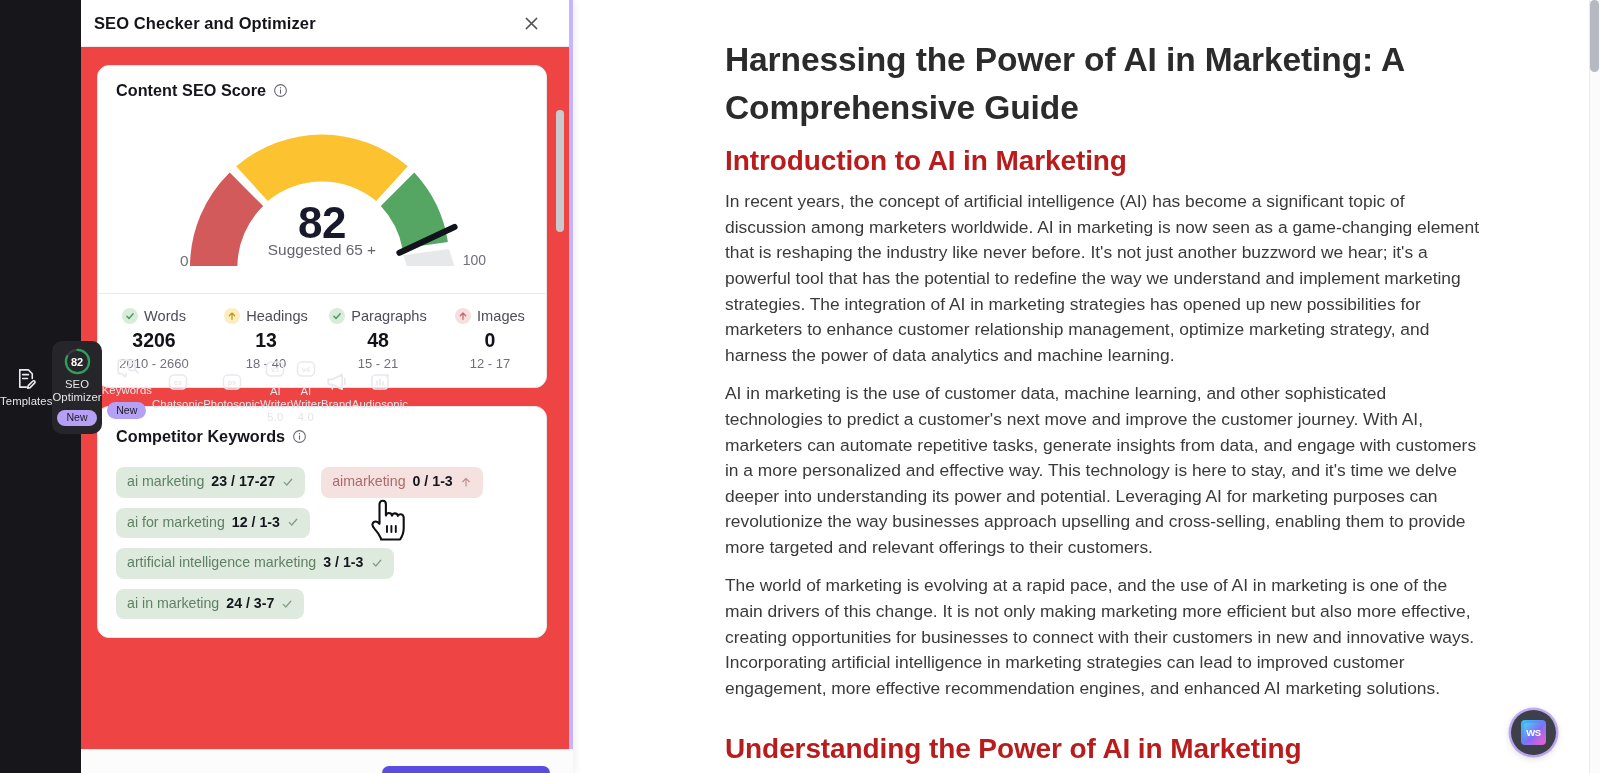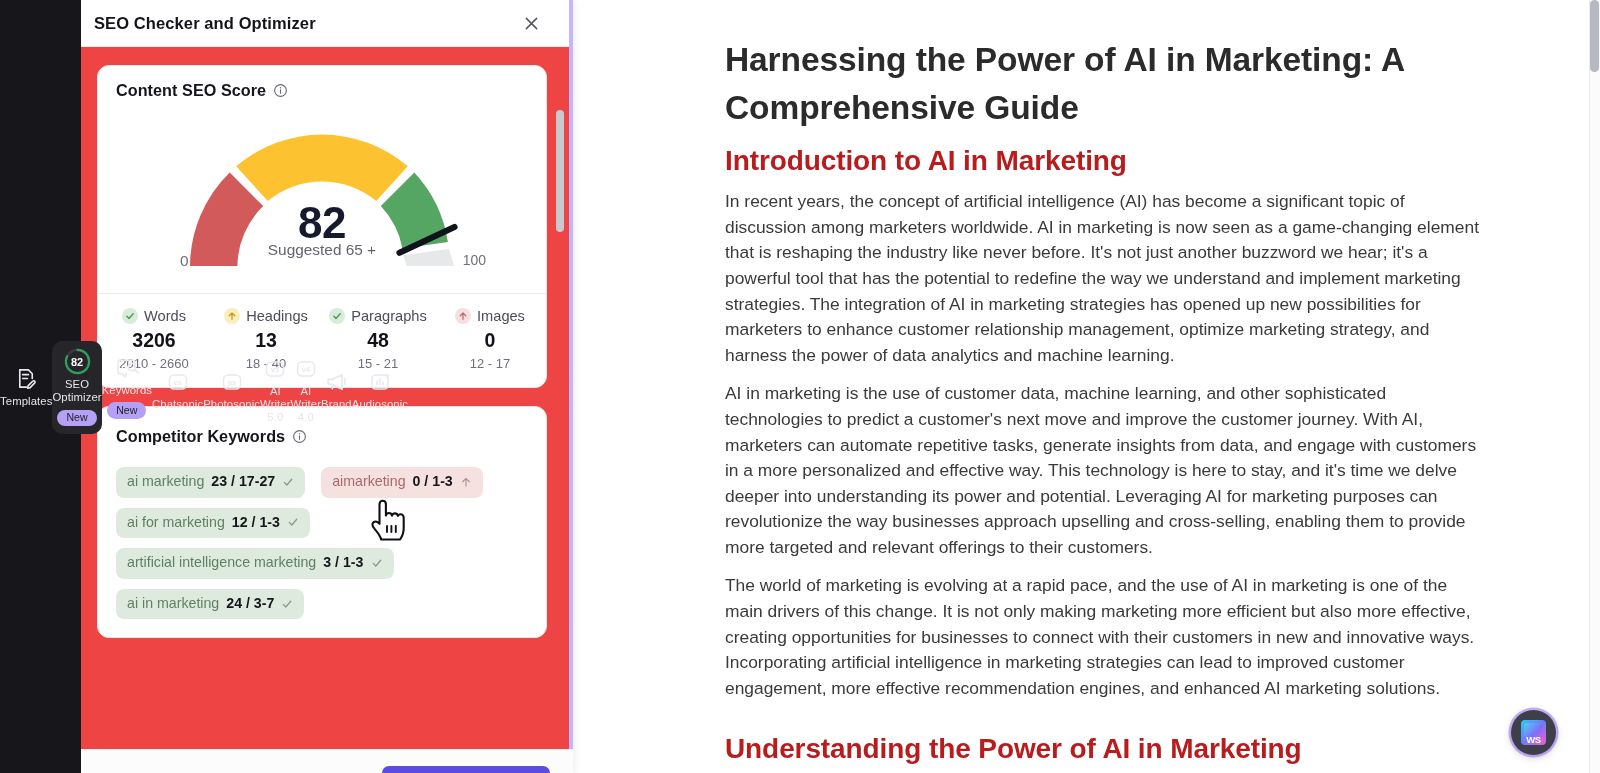--- a/index.html
+++ b/index.html
@@ -163,21 +163,21 @@
   
   .fab {
     position: absolute; right: 44px; bottom: 18px; width: 45px; height: 45px;
     border-radius: 50%; background: #3d4049; display: flex; align-items: center;
     justify-content: center; cursor: pointer; z-index: 30;
     box-shadow: 0 0 0 2.5px rgba(150,110,245,.55), 0 2px 9px rgba(0,0,0,.22);
   }
   .fab-logo {
     width: 25px; height: 25px; border-radius: 4px; position: relative;
     background: linear-gradient(135deg,#35c7f0 0%,#6a7df7 48%,#f05bd0 100%);
-    display: flex; align-items: flex-end; justify-content: center;
+    display: flex; align-items: center; justify-content: center;
   }
   .fab-logo::before {
     content:""; position: absolute; left: 3px; top: 2.5px; width: 19px; height: 20px;
     background: linear-gradient(135deg,#4fd2f2 0%,#7f6df7 55%,#ef5fce 100%);
     border-radius: 3px;
   }
   .fab-txt {
     position: relative; font-size: 9.5px; font-weight: 700; color: #fff; z-index: 2;
     letter-spacing: -.3px;
   }

